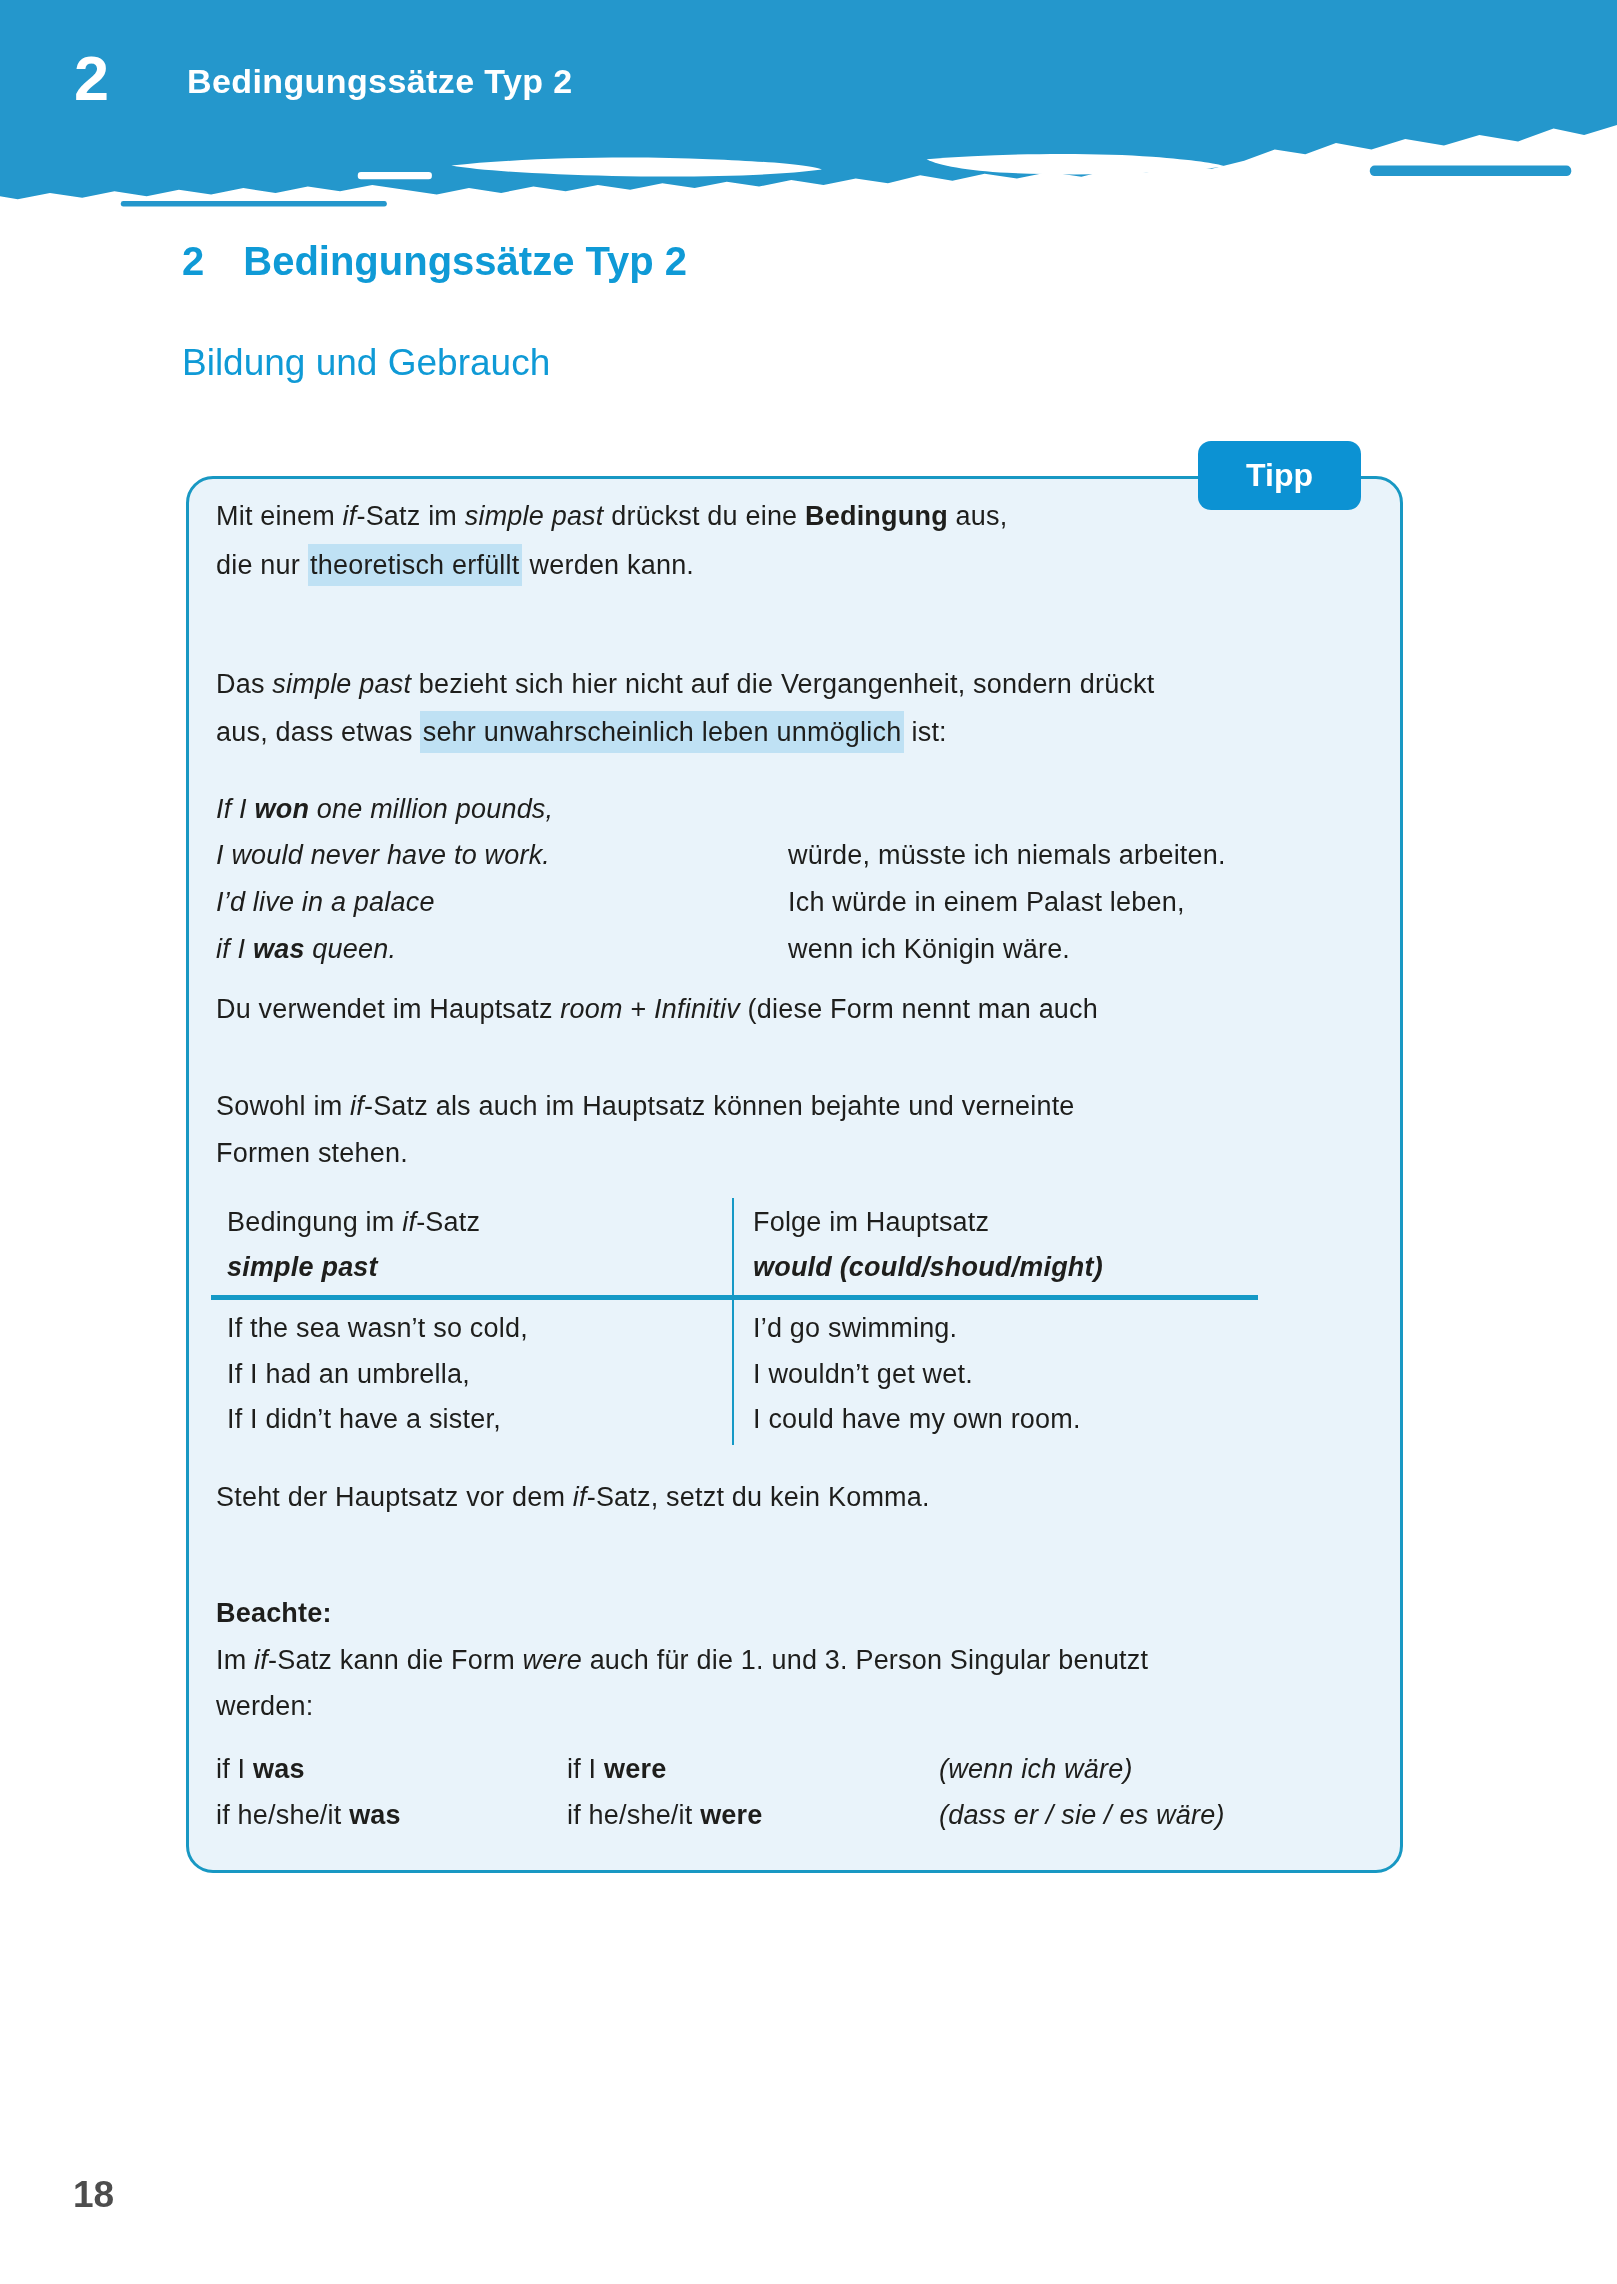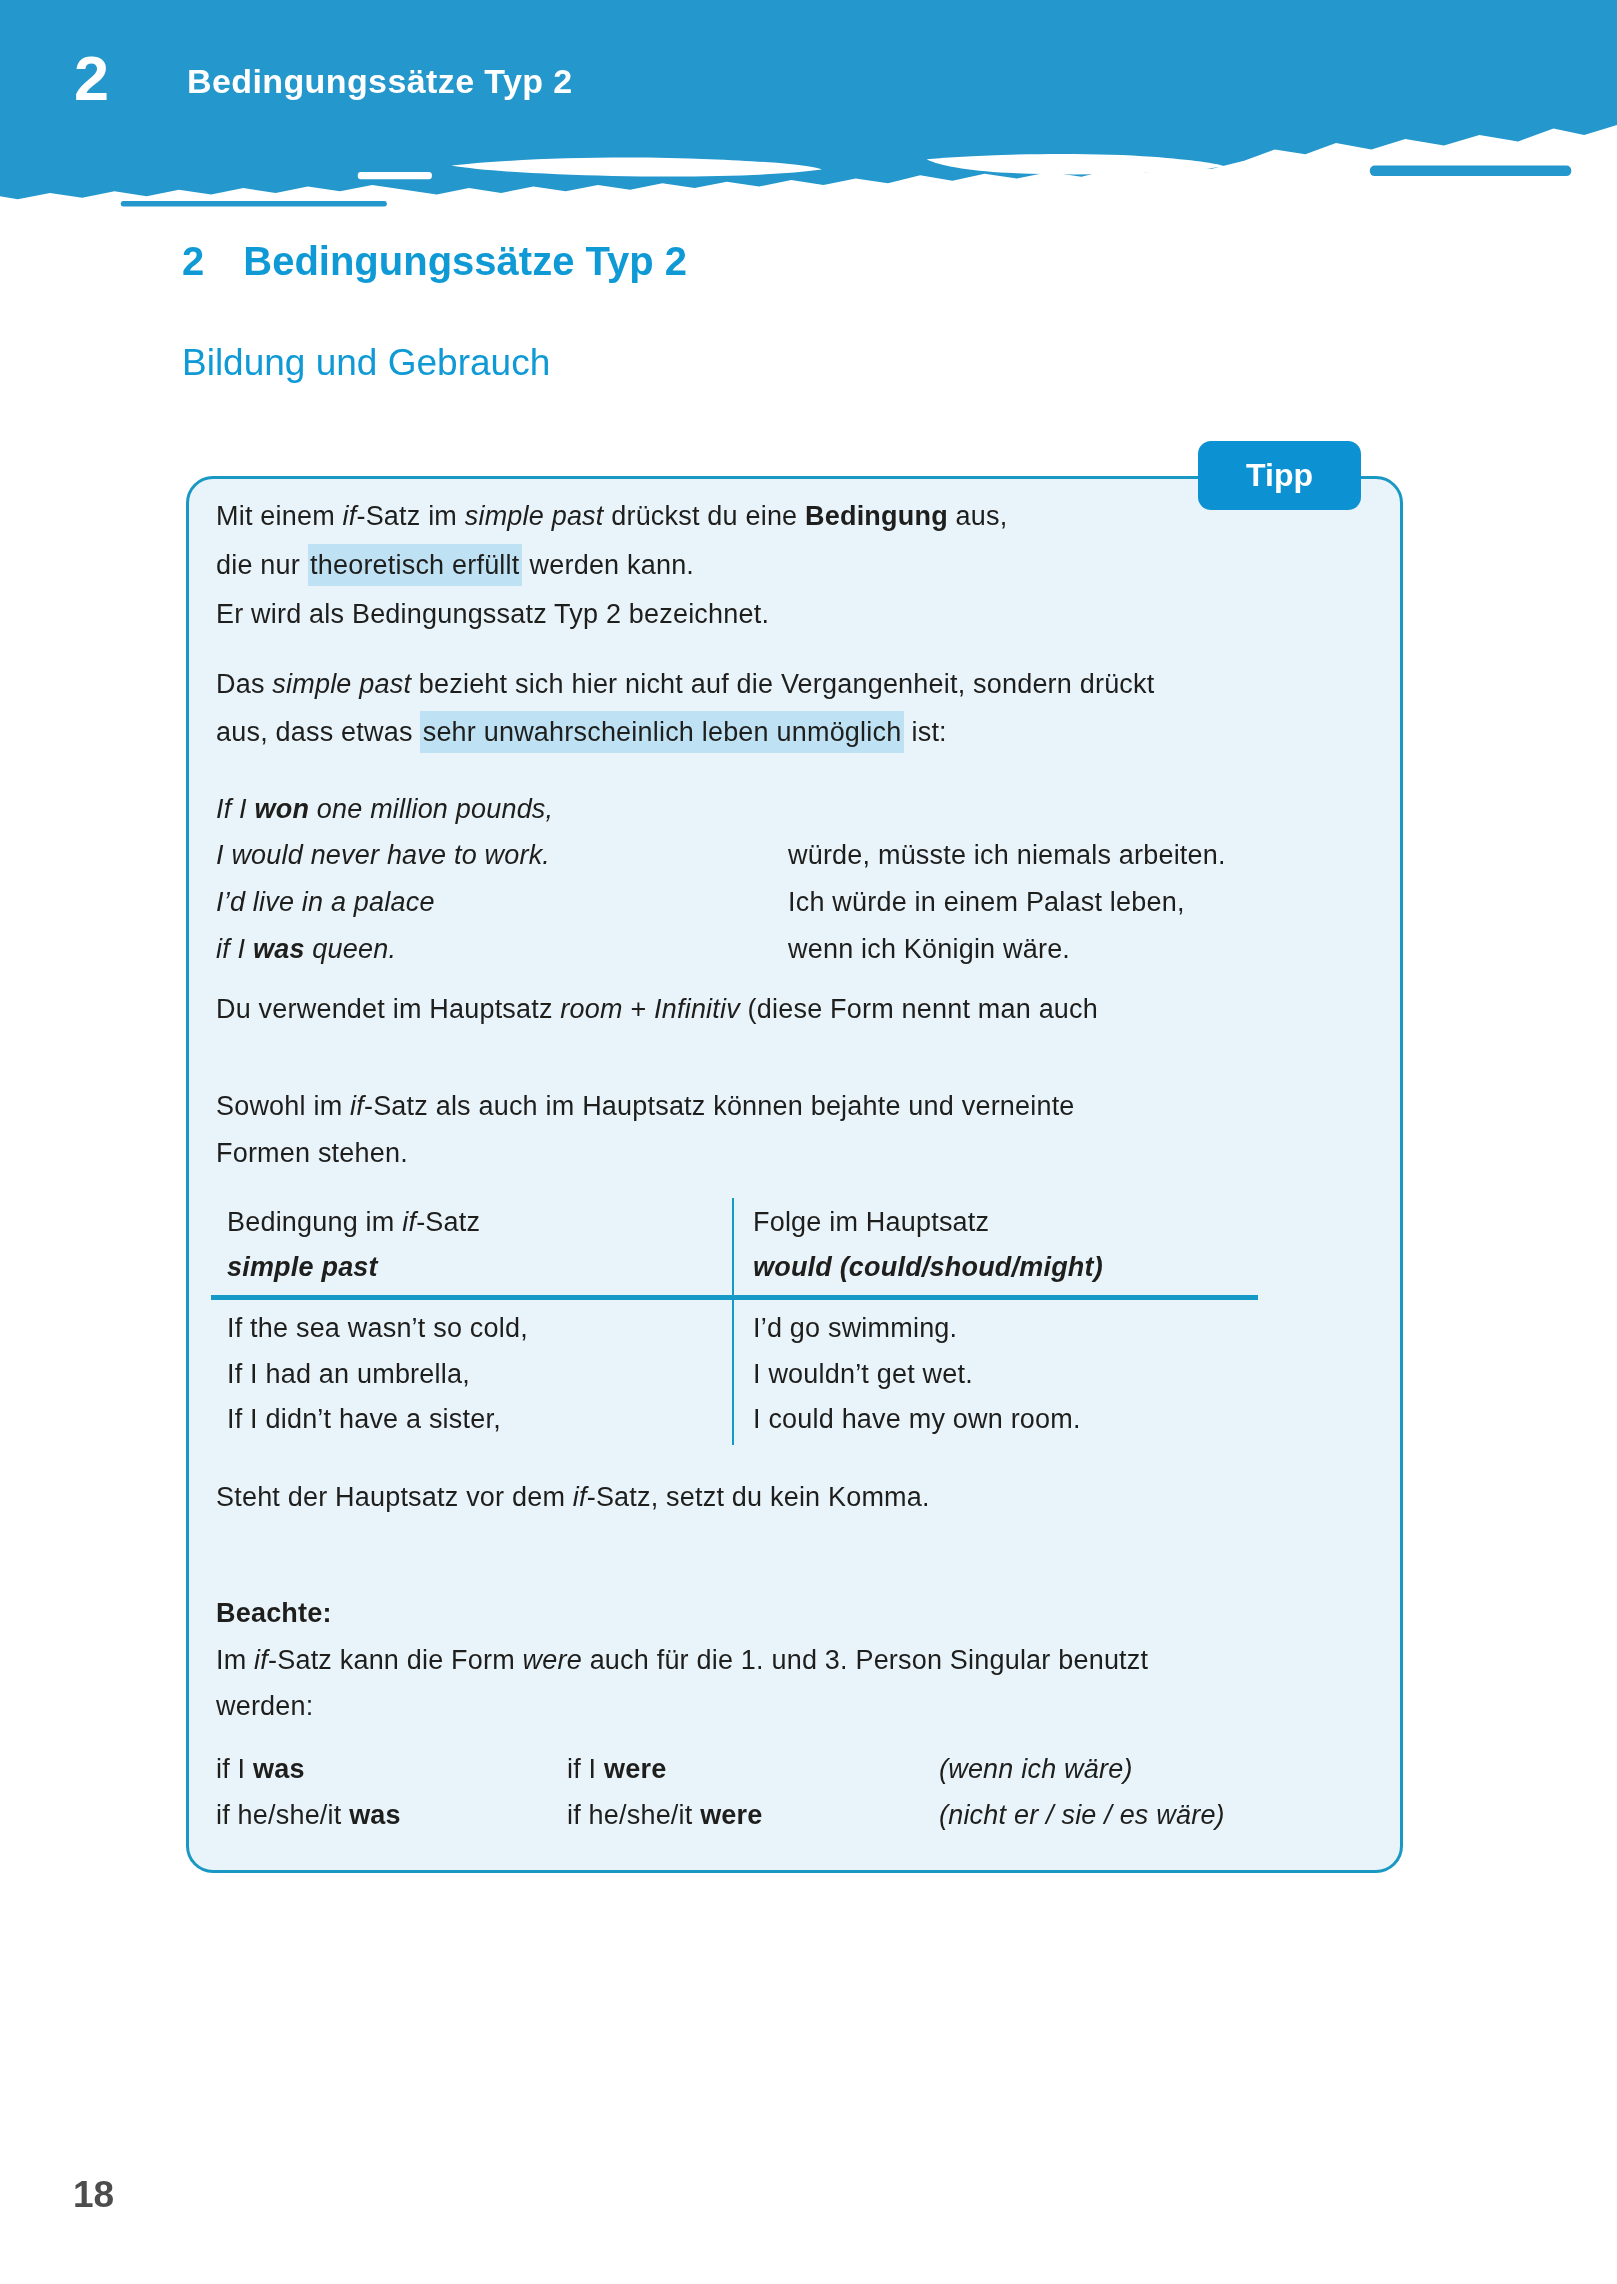--- a/index.html
+++ b/index.html
@@ -75,21 +75,20 @@
   </div>
 
   <h1 class="h1"><span class="h1-num">2</span><span class="h1-title">Bedingungssätze Typ 2</span></h1>
   <h2 class="h2">Bildung und Gebrauch</h2>
 
   <div class="tipbox"></div>
   <div class="tab">Tipp</div>
 
   <div class="t" style="left:216px;top:500px"><span>Mit einem </span><span class="s-i">if</span><span>-Satz im </span><span class="s-i">simple past</span><span> drückst du eine </span><span class="s-b">Bedingung</span><span> aus,</span></div>
   <div class="t" style="left:216px;top:549px"><span>die nur </span><span class="s-hl">theoretisch erfüllt</span><span> werden kann.</span></div>
-  <div class="t" style="left:216px;top:598px"><span>Er wird als Bedingungssatz Typ 2 bezeichnet.</span></div>
 
   <div class="t" style="left:216px;top:668px"><span>Das </span><span class="s-i">simple past</span><span> bezieht sich hier nicht auf die Vergangenheit, sondern drückt</span></div>
   <div class="t" style="left:216px;top:716px"><span>aus, dass etwas </span><span class="s-hl">sehr unwahrscheinlich leben unmöglich</span><span> ist:</span></div>
 
   <div class="t" style="left:216px;top:793px"><span class="s-i">If I </span><span class="s-bi">won</span><span class="s-i"> one million pounds,</span></div>
   <div class="t" style="left:216px;top:839px"><span class="s-i">I would never have to work.</span></div>
   <div class="t" style="left:788px;top:839px"><span>würde, müsste ich niemals arbeiten.</span></div>
 
   <div class="t" style="left:216px;top:886px"><span class="s-i">I’d live in a palace</span></div>
   <div class="t" style="left:216px;top:933px"><span class="s-i">if I </span><span class="s-bi">was</span><span class="s-i"> queen.</span></div>
@@ -118,17 +117,17 @@
 
   <div class="t" style="left:216px;top:1597px"><span class="s-b">Beachte:</span></div>
   <div class="t" style="left:216px;top:1644px"><span>Im </span><span class="s-i">if</span><span>-Satz kann die Form </span><span class="s-i">were</span><span> auch für die 1. und 3. Person Singular benutzt</span></div>
   <div class="t" style="left:216px;top:1690px"><span>werden:</span></div>
 
   <div class="t" style="left:216px;top:1753px"><span>if I </span><span class="s-b">was</span></div>
   <div class="t" style="left:567px;top:1753px"><span>if I </span><span class="s-b">were</span></div>
   <div class="t" style="left:939px;top:1753px"><span class="s-i">(wenn ich wäre)</span></div>
   <div class="t" style="left:216px;top:1799px"><span>if he/she/it </span><span class="s-b">was</span></div>
   <div class="t" style="left:567px;top:1799px"><span>if he/she/it </span><span class="s-b">were</span></div>
-  <div class="t" style="left:939px;top:1799px"><span class="s-i">(nicht er / sie / es wäre)</span></div>
+  <div class="t" style="left:939px;top:1799px"><span class="s-i">(dass er / sie / es wäre)</span></div>
 
   <div class="pagenum">18</div>
 </div>
 
 
 </body></html>

